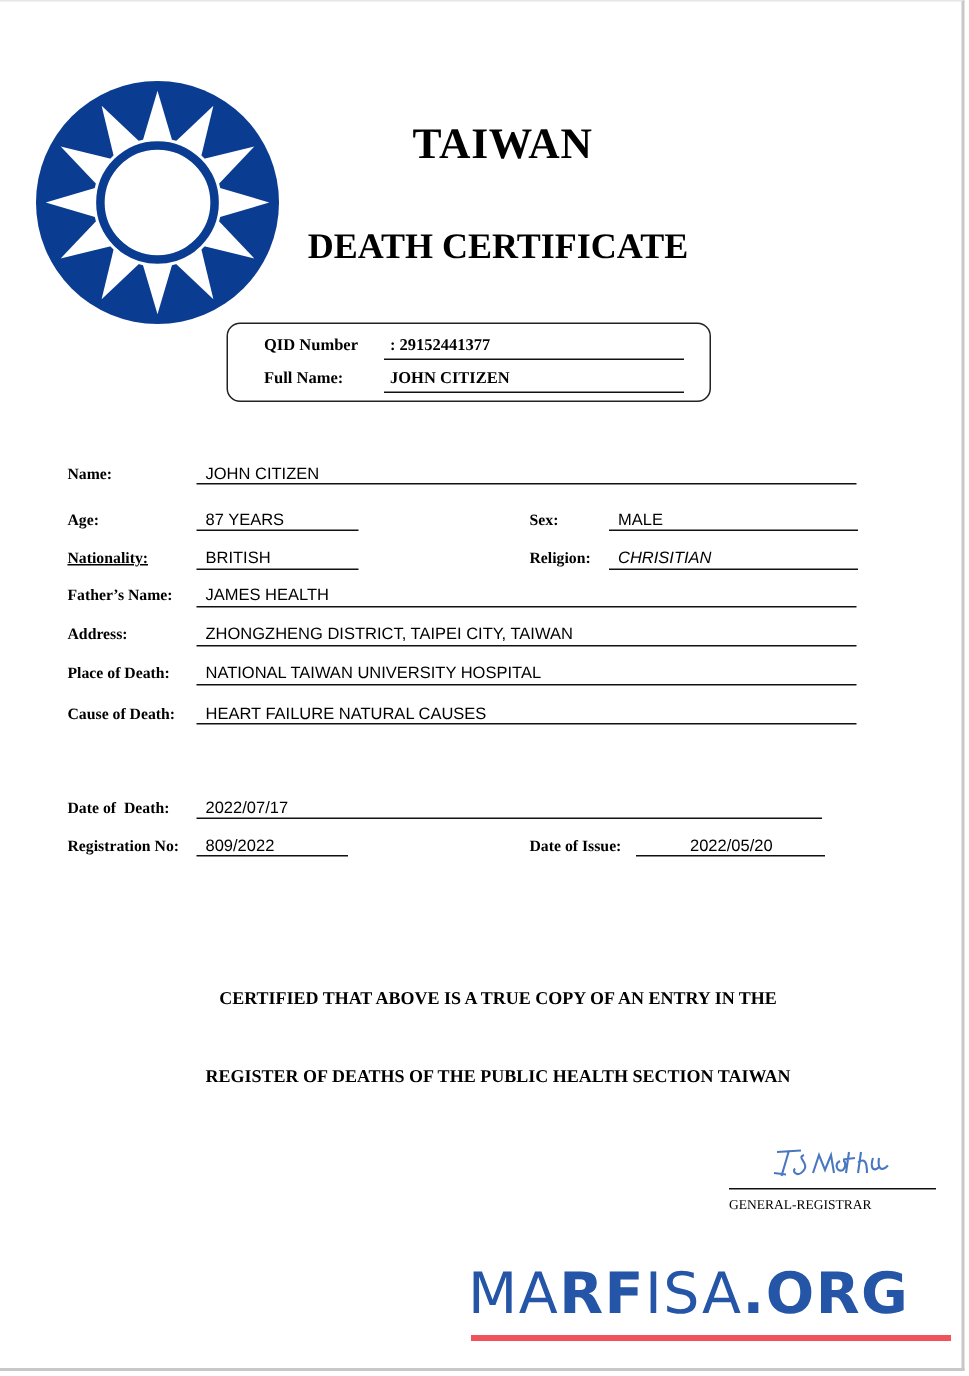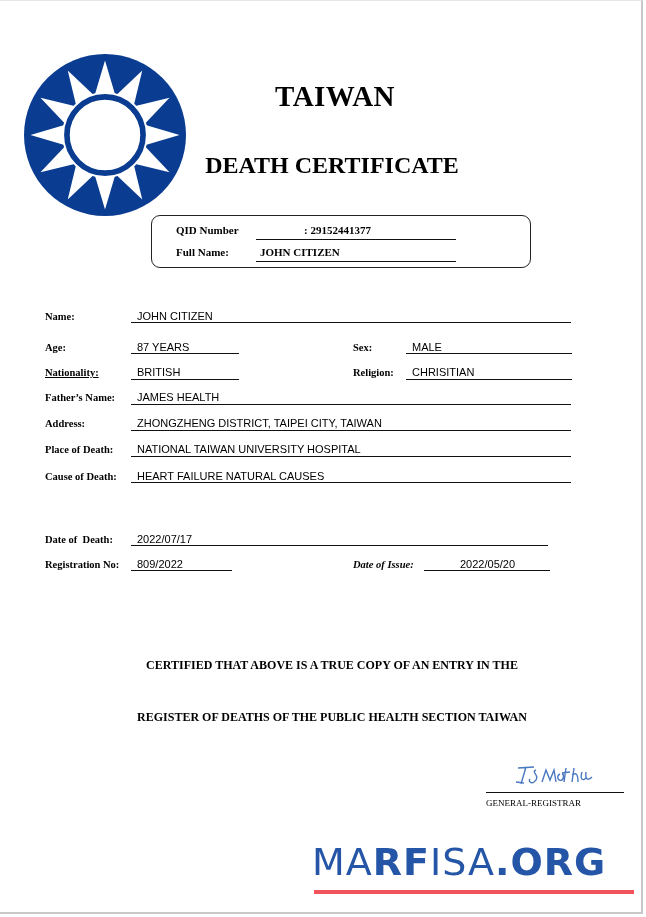--- a/index.html
+++ b/index.html
@@ -2,21 +2,21 @@
 <html><head>
 <meta charset="utf-8">
 <style>
   html, body { margin: 0; padding: 0; background: #ffffff; }
   body { width: 646px; height: 917px; position: relative; overflow: hidden; font-family: "Liberation Serif", serif; color: #000; }
   .page-border { position: absolute; left: 0; top: 0; width: 643px; height: 914px; border-right: 2px solid #c8c8c8; border-bottom: 2px solid #c8c8c8; border-top: 1px solid #e6e6e6; box-sizing: border-box; }
   .emblem { position: absolute; left: 24px; top: 54px; width: 162px; height: 162px; }
   .title { position: absolute; left: 0; width: 670px; text-align: center; font-weight: bold; }
   .title-taiwan { top: 80px; font-size: 29px; letter-spacing: 0.5px; }
   .title-cert { top: 152px; left: 0; width: 664px; font-size: 24px; }
-  .id-box { position: absolute; left: 151px; top: 215px; width: 380px; height: 53px; border: 1.3px solid #222; border-radius: 9px; box-sizing: border-box; }
+  .id-box { position: absolute; left: 151px; top: 215px; width: 323px; height: 53px; border: 1.3px solid #222; border-radius: 9px; box-sizing: border-box; }
   .id-label { position: absolute; font-size: 11px; font-weight: bold; }
   .id-value { position: absolute; font-size: 11px; font-weight: bold; }
   .id-line { position: absolute; height: 1px; background: #111; }
   .lbl { position: absolute; font-size: 10.5px; font-weight: bold; }
   .val { position: absolute; font-family: "Liberation Sans", sans-serif; font-size: 11px; }
   .uline { position: absolute; height: 1.3px; background: #111; }
   .statement { position: absolute; left: 0; width: 664px; text-align: center; font-weight: bold; font-size: 12px; }
   .signature { position: absolute; left: 512px; top: 762px; width: 86px; height: 26px; }
   .sig-line { position: absolute; left: 486px; top: 792px; width: 138px; height: 1.3px; background: #111; }
   .registrar { position: absolute; left: 486px; top: 798px; width: 138px; text-align: left; font-size: 9px; }
@@ -50,21 +50,21 @@
   <circle cx="0" cy="0" r="53" fill="none" stroke="#0a3d91" stroke-width="0"></circle>
   <circle cx="0" cy="0" r="47" fill="none" stroke="#0a3d91" stroke-width="7"></circle>
   <circle cx="0" cy="0" r="43" fill="#ffffff"></circle>
 </svg>
 
 <div class="title title-taiwan">TAIWAN</div>
 <div class="title title-cert">DEATH CERTIFICATE</div>
 
 <div class="id-box">
   <span class="id-label" style="left:24px; top:8px;">QID Number</span>
-  <span class="id-value" style="left:108px; top:8px;margin-left:44px;">: 29152441377</span>
+  <span class="id-value" style="left:108px; top:8px;">: 29152441377</span>
   <div class="id-line" style="left:104px; top:23px; width:200px;"></div>
   <span class="id-label" style="left:24px; top:30px;">Full Name:</span>
   <span class="id-value" style="left:108px; top:30px;">JOHN CITIZEN</span>
   <div class="id-line" style="left:104px; top:45px; width:200px;"></div>
 </div>
 
 <span class="lbl" style="left:45px; top:311px;">Name:</span>
 <span class="val" style="left:137px; top:310px;">JOHN CITIZEN</span>
 <div class="uline" style="left:131px; top:322px; width:440px;"></div>
 
@@ -72,21 +72,21 @@
 <span class="val" style="left:137px; top:341px;">87 YEARS</span>
 <div class="uline" style="left:131px; top:353px; width:108px;"></div>
 <span class="lbl" style="left:353px; top:342px;">Sex:</span>
 <span class="val" style="left:412px; top:341px;">MALE</span>
 <div class="uline" style="left:406px; top:353px; width:166px;"></div>
 
 <span class="lbl" style="left:45px; top:367px;text-decoration:underline;">Nationality:</span>
 <span class="val" style="left:137px; top:366px;">BRITISH</span>
 <div class="uline" style="left:131px; top:379px; width:108px;"></div>
 <span class="lbl" style="left:353px; top:367px;">Religion:</span>
-<span class="val" style="left:412px; top:366px;">CHRISITIAN</span>
+<span class="val" style="left:412px; top:366px;font-style:italic;">CHRISITIAN</span>
 <div class="uline" style="left:406px; top:379px; width:166px;"></div>
 
 <span class="lbl" style="left:45px; top:392px;">Father’s Name:</span>
 <span class="val" style="left:137px; top:391px;">JAMES HEALTH</span>
 <div class="uline" style="left:131px; top:404px; width:440px;"></div>
 
 <span class="lbl" style="left:45px; top:418px;">Address:</span>
 <span class="val" style="left:137px; top:417px;">ZHONGZHENG DISTRICT, TAIPEI CITY, TAIWAN</span>
 <div class="uline" style="left:131px; top:430px; width:440px;"></div>
 
@@ -98,21 +98,21 @@
 <span class="val" style="left:137px; top:470px;">HEART FAILURE NATURAL CAUSES</span>
 <div class="uline" style="left:131px; top:482px; width:440px;"></div>
 
 <span class="lbl" style="left:45px; top:534px; white-space:pre;">Date of  Death:</span>
 <span class="val" style="left:137px; top:533px;">2022/07/17</span>
 <div class="uline" style="left:131px; top:545px; width:417px;"></div>
 
 <span class="lbl" style="left:45px; top:559px;">Registration No:</span>
 <span class="val" style="left:137px; top:558px;">809/2022</span>
 <div class="uline" style="left:131px; top:570px; width:101px;"></div>
-<span class="lbl" style="left:353px; top:559px;font-style:italic;">Date of Issue:</span>
+<span class="lbl" style="left:353px; top:559px;">Date of Issue:</span>
 <span class="val" style="left:460px; top:558px;">2022/05/20</span>
 <div class="uline" style="left:424px; top:570px; width:126px;"></div>
 
 <div class="statement" style="top:658px;">CERTIFIED THAT ABOVE IS A TRUE COPY OF AN ENTRY IN THE</div>
 <div class="statement" style="top:710px;">REGISTER OF DEATHS OF THE PUBLIC HEALTH SECTION TAIWAN</div>
 
 <svg class="signature" viewBox="0 0 86 26">
   <path d="M6 6 L22 5 M14 5 L9 22 M4 20 L12 21" stroke="#4a78c0" stroke-width="1.4" fill="none"></path>
   <path d="M24 8 C18 10 30 14 22 20 C19 22 16 19 18 17" stroke="#4a78c0" stroke-width="1.4" fill="none"></path>
   <path d="M30 20 L34 8 L38 18 L42 8 L44 20" stroke="#4a78c0" stroke-width="1.4" fill="none"></path>

